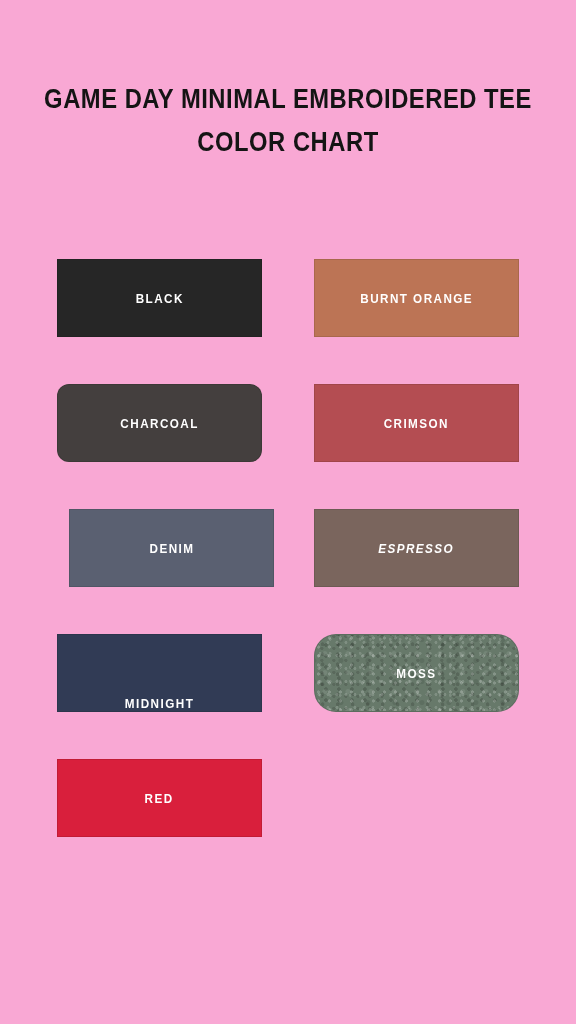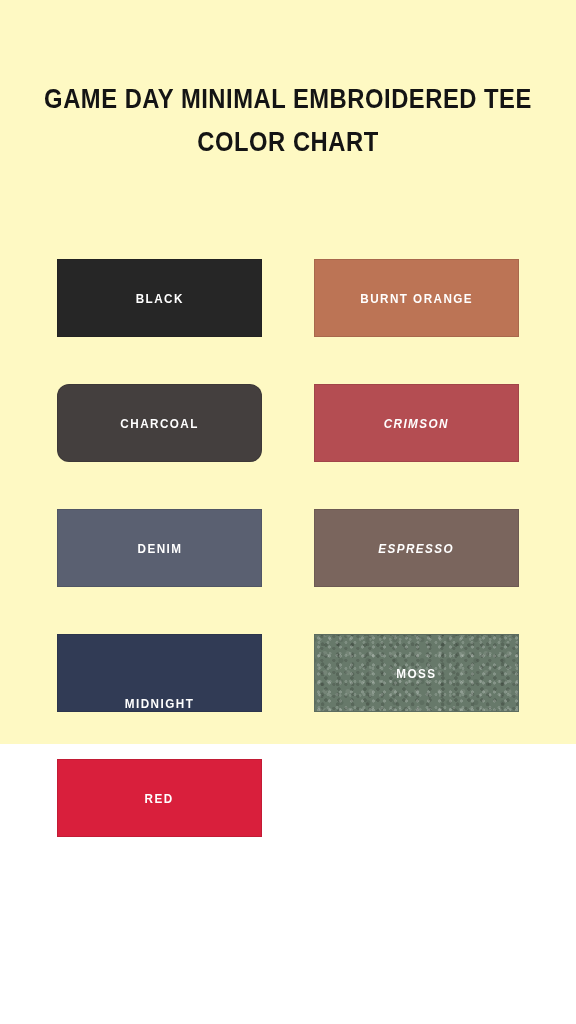--- a/index.html
+++ b/index.html
@@ -10,22 +10,22 @@
     width: 576px;
     height: 1024px;
     background: #ffffff;
     font-family: "Liberation Sans", sans-serif;
     overflow: hidden;
   }
 
   .page {
     position: relative;
     width: 576px;
-    height: 744px;
-    background: #fef9c3;
+    height: 1024px;
+    background: #f9a8d4;
   }
 
   
   .title-block {
     position: absolute;
     top: 78px;
     left: 0;
     width: 576px;
     text-align: center;
   }
@@ -121,33 +121,33 @@
   <div class="grid">
       <div class="swatch" style="background: rgb(38, 38, 38);">
         <span class="swatch-label" style="color: rgb(255, 255, 255);">BLACK</span>
       </div>
       <div class="swatch" style="background: rgb(188, 116, 85);">
         <span class="swatch-label" style="color: rgb(255, 255, 255);">BURNT ORANGE</span>
       </div>
       <div class="swatch" style="background: rgb(68, 63, 62); border-radius: 12px;">
         <span class="swatch-label" style="color: rgb(255, 255, 255);">CHARCOAL</span>
       </div>
-      <div class="swatch" style="background: rgb(180, 77, 82); font-style: italic;">
+      <div class="swatch" style="background: rgb(180, 77, 82);">
         <span class="swatch-label" style="color: rgb(255, 255, 255);">CRIMSON</span>
       </div>
-      <div class="swatch" style="background: rgb(90, 96, 113);">
+      <div class="swatch" style="background: rgb(90, 96, 113); margin-left: 12px;">
         <span class="swatch-label" style="color: rgb(255, 255, 255);">DENIM</span>
       </div>
       <div class="swatch" style="background: rgb(122, 101, 93); font-style: italic;">
         <span class="swatch-label" style="color: rgb(255, 255, 255);">ESPRESSO</span>
       </div>
       <div class="swatch" style="background: rgb(49, 59, 85); align-items: flex-end;">
         <span class="swatch-label" style="color: rgb(255, 255, 255);">MIDNIGHT</span>
       </div>
-      <div class="swatch textured" style="background: rgb(103, 121, 106);">
+      <div class="swatch textured" style="background: rgb(103, 121, 106); border-radius: 22px;">
         <span class="swatch-label" style="color: rgb(255, 255, 255);">MOSS</span>
       </div>
       <div class="swatch" style="background: rgb(217, 31, 60);">
         <span class="swatch-label" style="color: rgb(255, 255, 255);">RED</span>
       </div>
       <div></div>
     </div>
 
 </div>
 

